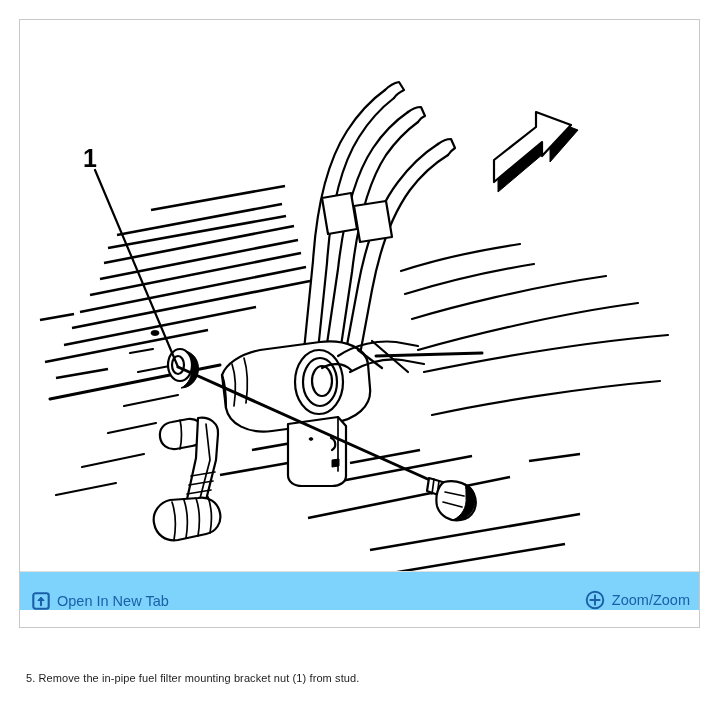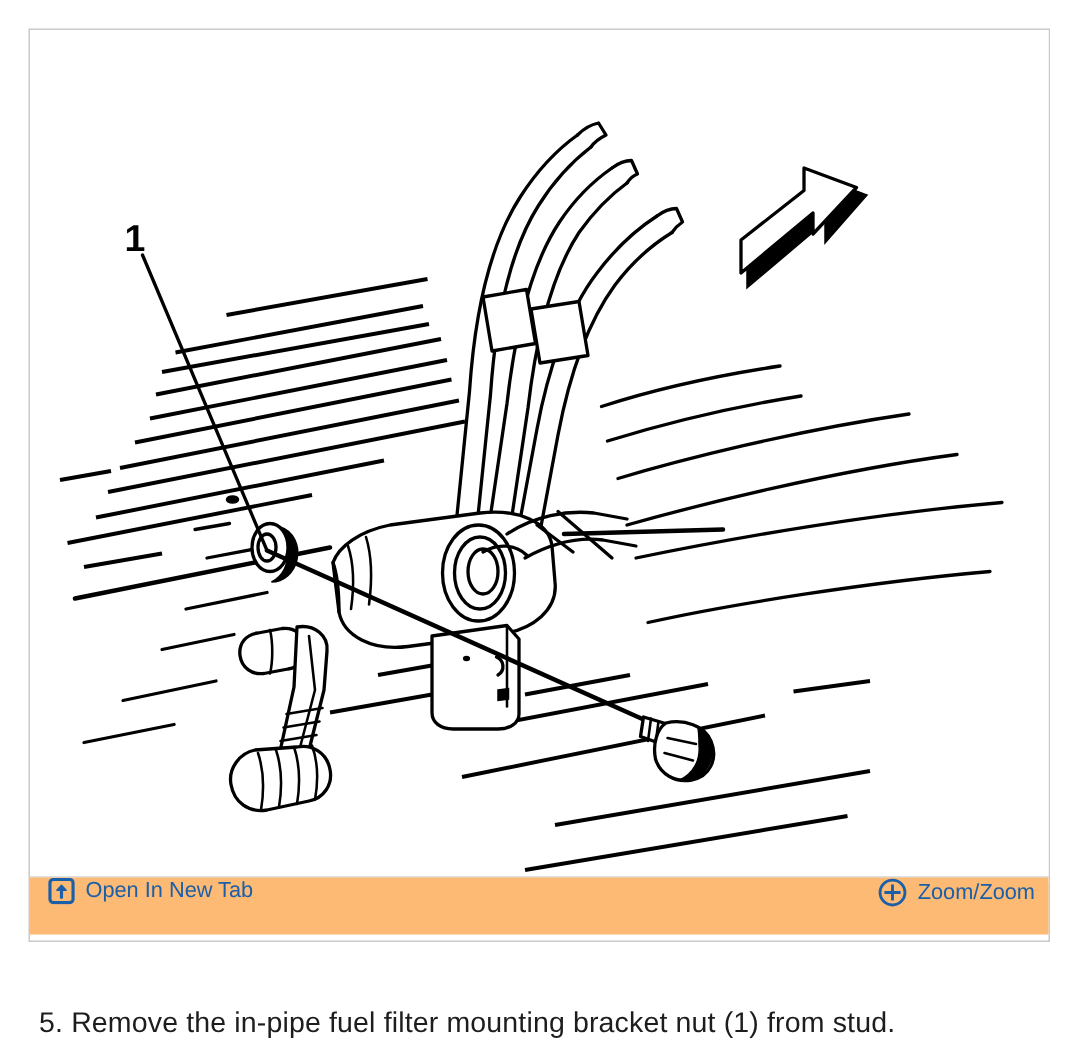--- a/index.html
+++ b/index.html
@@ -38,26 +38,26 @@
   }
   #figure-image-area svg {
     display: block;
   }
 
   
   #figure-toolbar {
     position: absolute;
     left: 0;
     right: 0;
-    bottom: 4px;
+    bottom: 17px;
     height: 39px;
-    background: #fdba74;
+    background: #7dd3fc;
     border-top: 1px solid #dfdfdf;
     display: flex;
-    align-items: flex-start;
+    align-items: flex-end;
     justify-content: space-between;
     padding: 0 9px 0 12px;
     box-sizing: border-box;
   }
   .toolbar-action {
     display: flex;
     align-items: center;
     gap: 7px;
     color: #1a5fa8;
     font-size: 14.5px;
@@ -66,21 +66,21 @@
     line-height: 1;
   }
   .toolbar-action .label { color: #1a5fa8; }
   .toolbar-action svg { display: block; }
 
   
   #step-caption {
     position: absolute;
     left: 26px;
     top: 672px;
-    font-size: 19px;
+    font-size: 11px;
     color: #1d1d1d;
     letter-spacing: 0.1px;
     white-space: nowrap;
   }
 
   .ln { fill: none; stroke: #000000; stroke-linecap: round; stroke-linejoin: round; }
   .thin { stroke-width: 1.7; }
   .med  { stroke-width: 2.2; }
   .thick{ stroke-width: 3.0; }
   .hatch{ stroke-width: 2.6; stroke-linecap: butt; }

